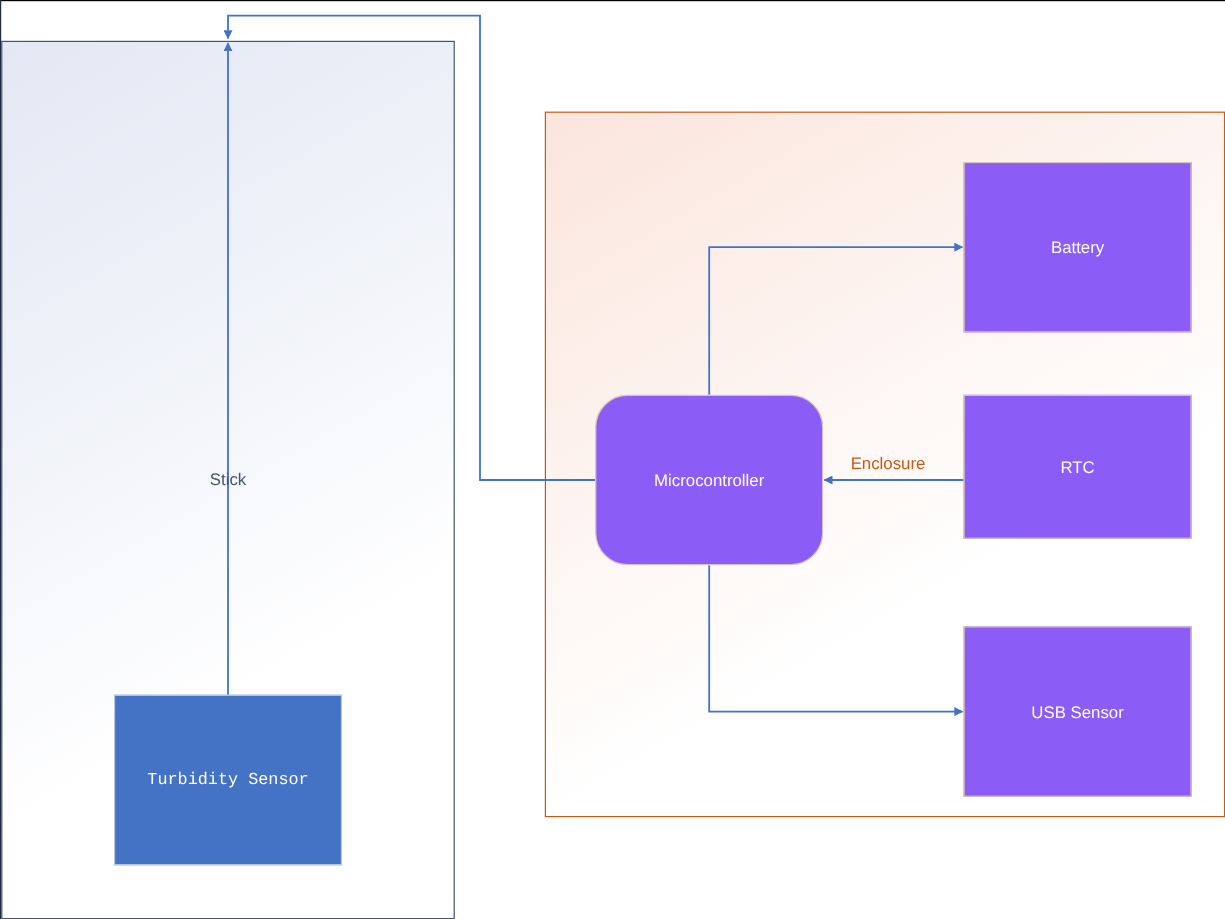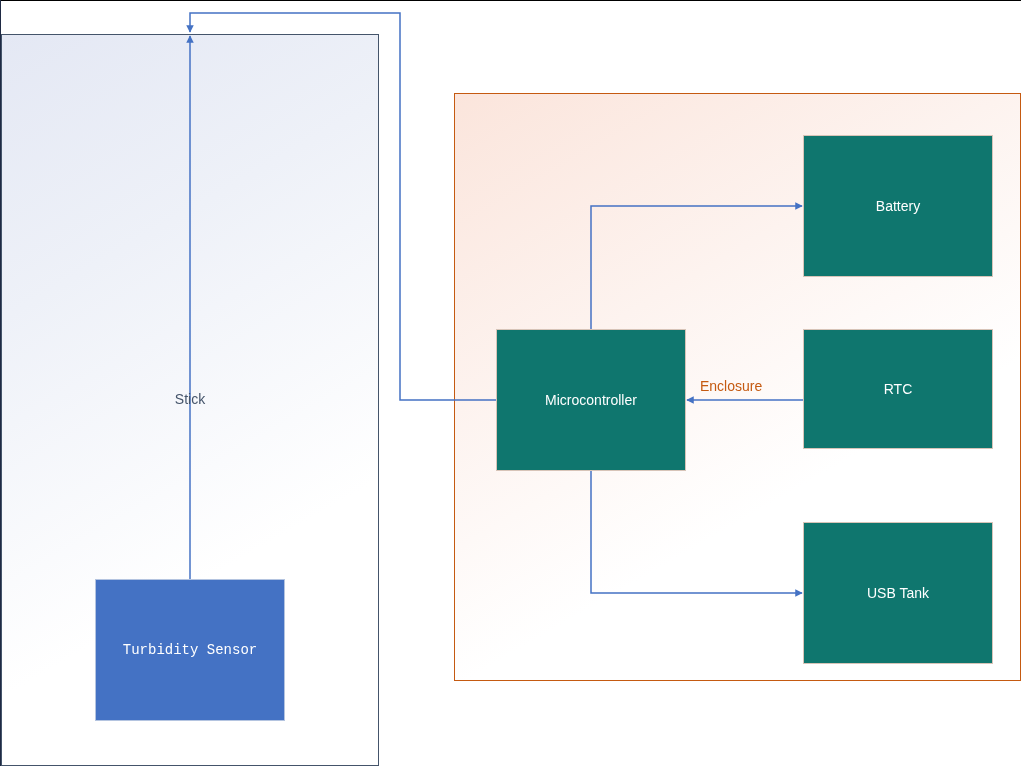--- a/index.html
+++ b/index.html
@@ -20,37 +20,37 @@
       position: absolute; left: 454px; top: 93px; width: 565px; height: 586px;
       border: 1px solid #c55a11;
       background: linear-gradient(150deg, #fbe5dc 0%, #fdf3ef 35%, #ffffff 65%, #ffffff 100%);
     }
 
     .box {
       position: absolute; display: flex; align-items: center; justify-content: center;
       color: #ffffff; font-size: 14px; box-sizing: border-box;
       border: 1px solid #d7c4b8;
     }
-    .box.orange { background: #0f766e; }
+    .box.orange { background: #8b5cf6; }
     .box.blue { background: #4472c4; border-color: #b4c4e0; font-family: Liberation Mono, monospace; }
 
     .sensor { left: 95px; top: 579px; width: 190px; height: 142px; }
-    .mcu { left: 496px; top: 329px; width: 190px; height: 142px; }
+    .mcu { left: 496px; top: 329px; width: 190px; height: 142px; border-radius: 27px; }
     .battery { left: 803px; top: 135px; width: 190px; height: 142px; }
     .rtc { left: 803px; top: 329px; width: 190px; height: 120px; }
     .usb { left: 803px; top: 522px; width: 190px; height: 142px; }
 
     svg.connectors { position: absolute; left: 0; top: 0; width: 1021px; height: 766px; pointer-events: none; }
 
     .label-tank {
       position: absolute; left: 150px; top: 390px; width: 80px; text-align: center;
       color: #44546a; font-size: 14px; line-height: 18px;
     }
     .label-enclosure {
-      position: absolute; left: 700px; top: 377px; width: 80px; text-align: left;
+      position: absolute; left: 700px; top: 377px; width: 80px; text-align: center;
       color: #c55a11; font-size: 14px; line-height: 18px;
     }
   </style>
 </head>
 <body>
 
 <div class="frame-top"></div>
 <div class="frame-left"></div>
 
 <div class="tank"></div>
@@ -83,14 +83,14 @@
 <div class="box orange mcu">
   <span>Microcontroller</span>
 </div>
 <div class="box orange battery">
   <span>Battery</span>
 </div>
 <div class="box orange rtc">
   <span>RTC</span>
 </div>
 <div class="box orange usb">
-  <span>USB Tank</span>
+  <span>USB Sensor</span>
 </div>
 
 </body></html>

